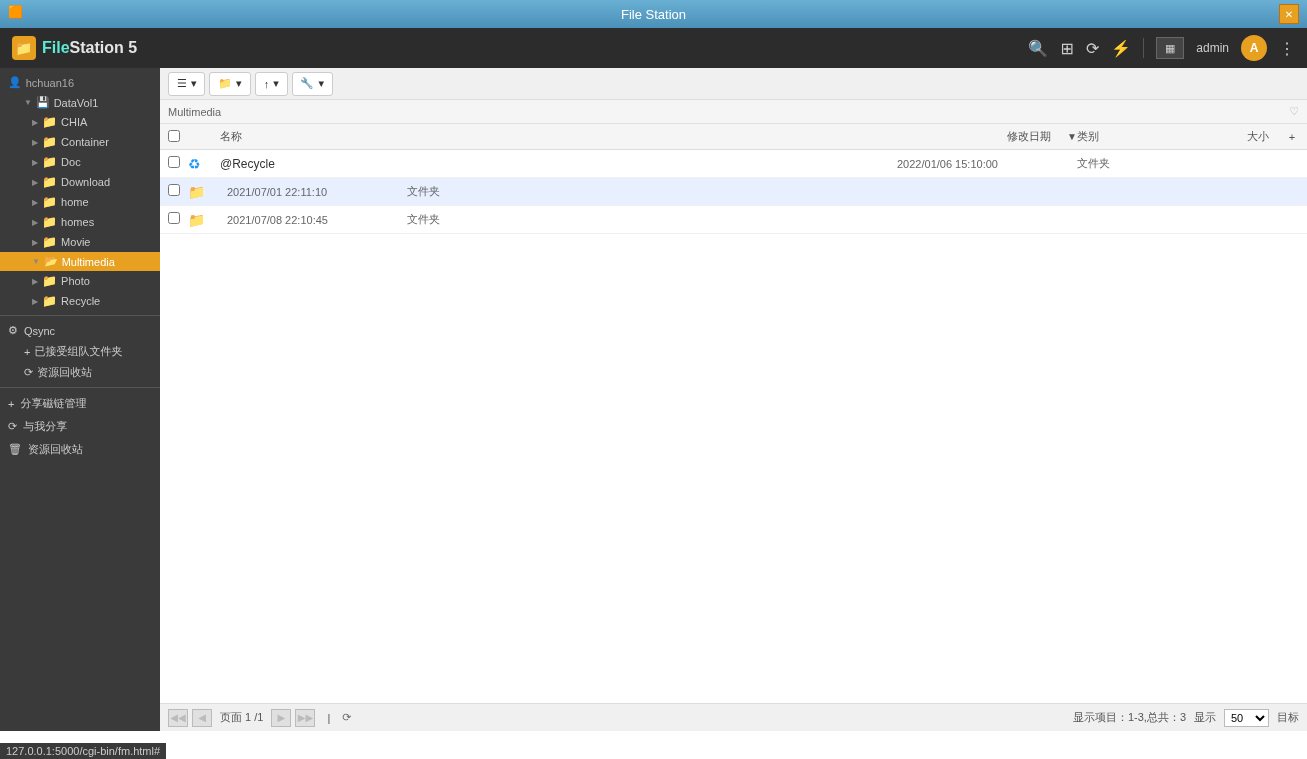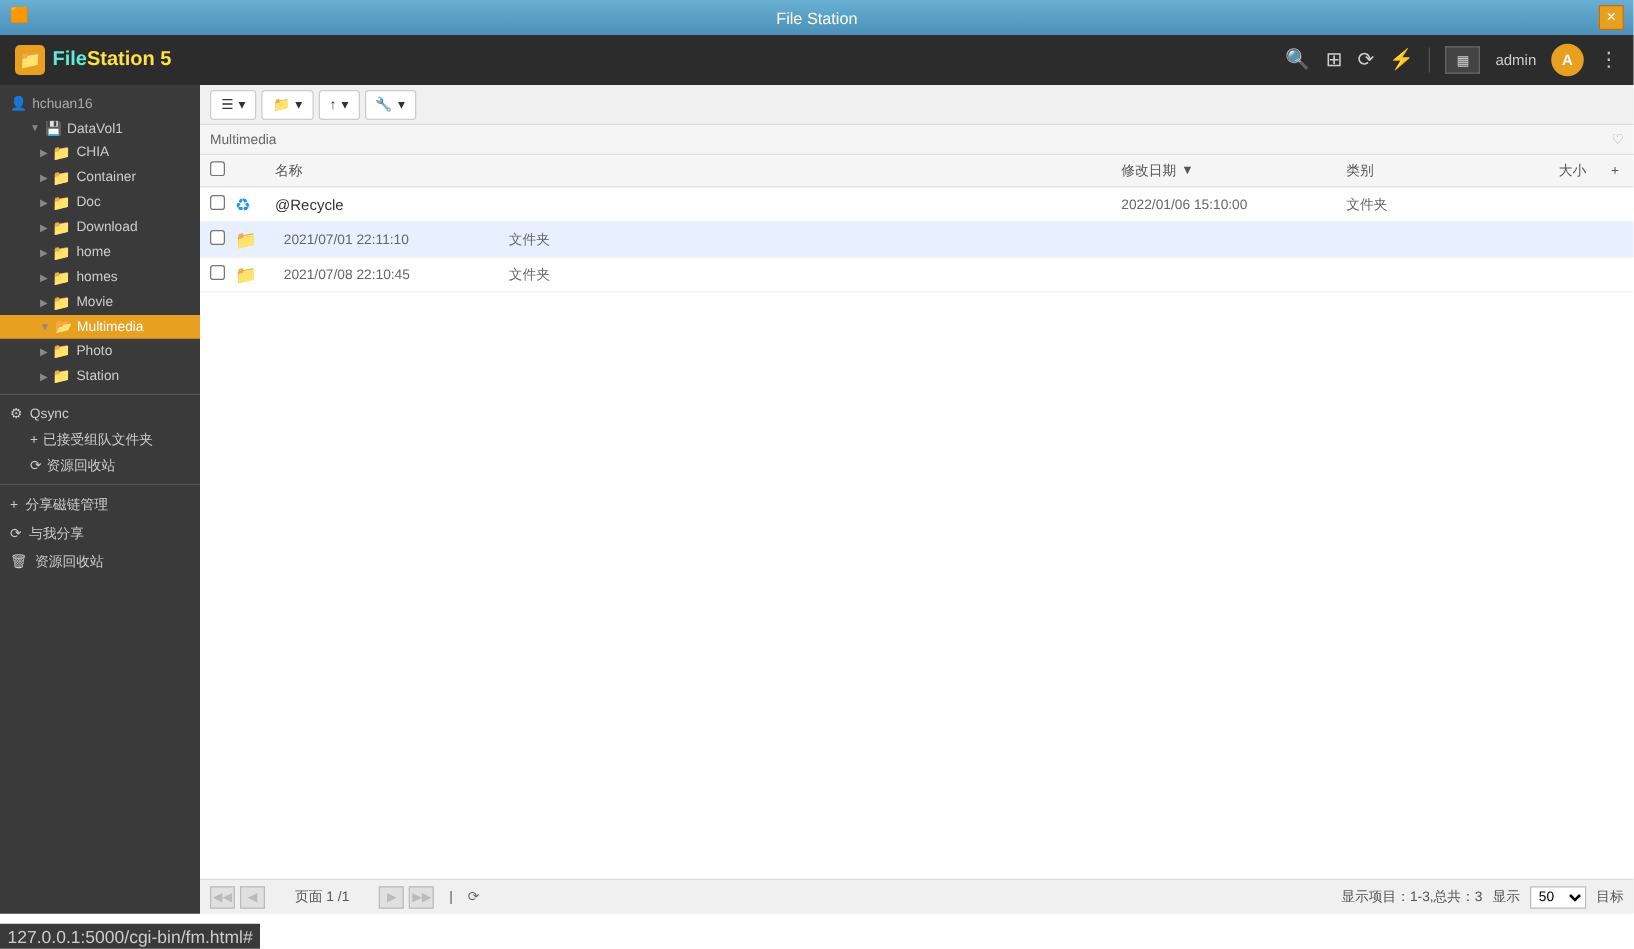--- a/index.html
+++ b/index.html
@@ -243,21 +243,22 @@
       flex: 1;
       padding-left: 4px;
       cursor: pointer;
     }
     .file-table-header .col-date {
       width: 180px;
       flex-shrink: 0;
       cursor: pointer;
       display: flex;
       align-items: center;
-      gap: 4px;
+      gap: 16px;
+      justify-content: flex-end;
     }
     .file-table-header .col-type {
       width: 120px;
       flex-shrink: 0;
     }
     .file-table-header .col-size {
       width: 80px;
       flex-shrink: 0;
       text-align: right;
       padding-right: 8px;
@@ -372,39 +373,39 @@
       background: #fff;
       font-size: 11px;
       padding: 0 2px;
     }
     .url-bar {
       position: fixed;
       bottom: 0;
       left: 0;
       background: #3a3a3a;
       color: #ccc;
-      font-size: 14px;
+      font-size: 11px;
       padding: 2px 6px;
       z-index: 100;
     }
   </style>
 </head>
 <body>
 
 <div class="title-bar">
   <span class="title-bar-icon">🟧</span>
   <span class="title-bar-title">File Station</span>
   <div class="title-bar-close">✕</div>
 </div>
 
 <div class="app-header">
   <div class="app-logo">
     <div class="app-logo-icon">📁</div>
     <div class="app-logo-text">
-      <span>File</span><span style="color:#fde047;">Station 5</span>
+      <span>File</span><span style="color:#e5e5e5;">Station 5</span>
     </div>
   </div>
   <div class="header-right">
     <span class="header-icon">🔍</span>
     <span class="header-icon">⊞</span>
     <span class="header-icon">⟳</span>
     <span class="header-icon">⚡</span>
     <div class="header-divider"></div>
     <div class="header-view-btn">▦</div>
     <span class="admin-label">admin</span>
@@ -478,21 +479,21 @@
 
     <div class="sidebar-item sidebar-item-sub2">
       <span class="tree-arrow">▶</span>
       <span class="folder-icon-outline">📁</span>
       <span>Photo</span>
     </div>
 
     <div class="sidebar-item sidebar-item-sub2">
       <span class="tree-arrow">▶</span>
       <span class="folder-icon-outline">📁</span>
-      <span>Station</span>
+      <span>Recycle</span>
     </div>
 
     <div class="sidebar-divider"></div>
 
     <div class="sidebar-special">
       <span>⚙</span>
       <span>Qsync</span>
     </div>
     <div class="sidebar-item sidebar-item-sub">
       <span>+</span>
@@ -602,21 +603,21 @@
         <div class="col-type">文件夹</div>
         <div class="col-size"></div>
         <div class="col-add"></div>
       </div>
     </div>
 
     <div class="status-bar">
       <div class="status-nav">
         <div class="status-nav-btn disabled">◀◀</div>
         <div class="status-nav-btn disabled">◀</div>
-        <span style="margin: 0 20px;">
+        <span style="margin: 0 4px;">
           <span>页面</span>
           <span>1</span>
           <span>/1</span>
         </span>
         <div class="status-nav-btn disabled">▶</div>
         <div class="status-nav-btn disabled">▶▶</div>
         <span style="margin: 0 8px;">|</span>
         <span class="status-refresh">⟳</span>
       </div>
       <div class="status-right">

